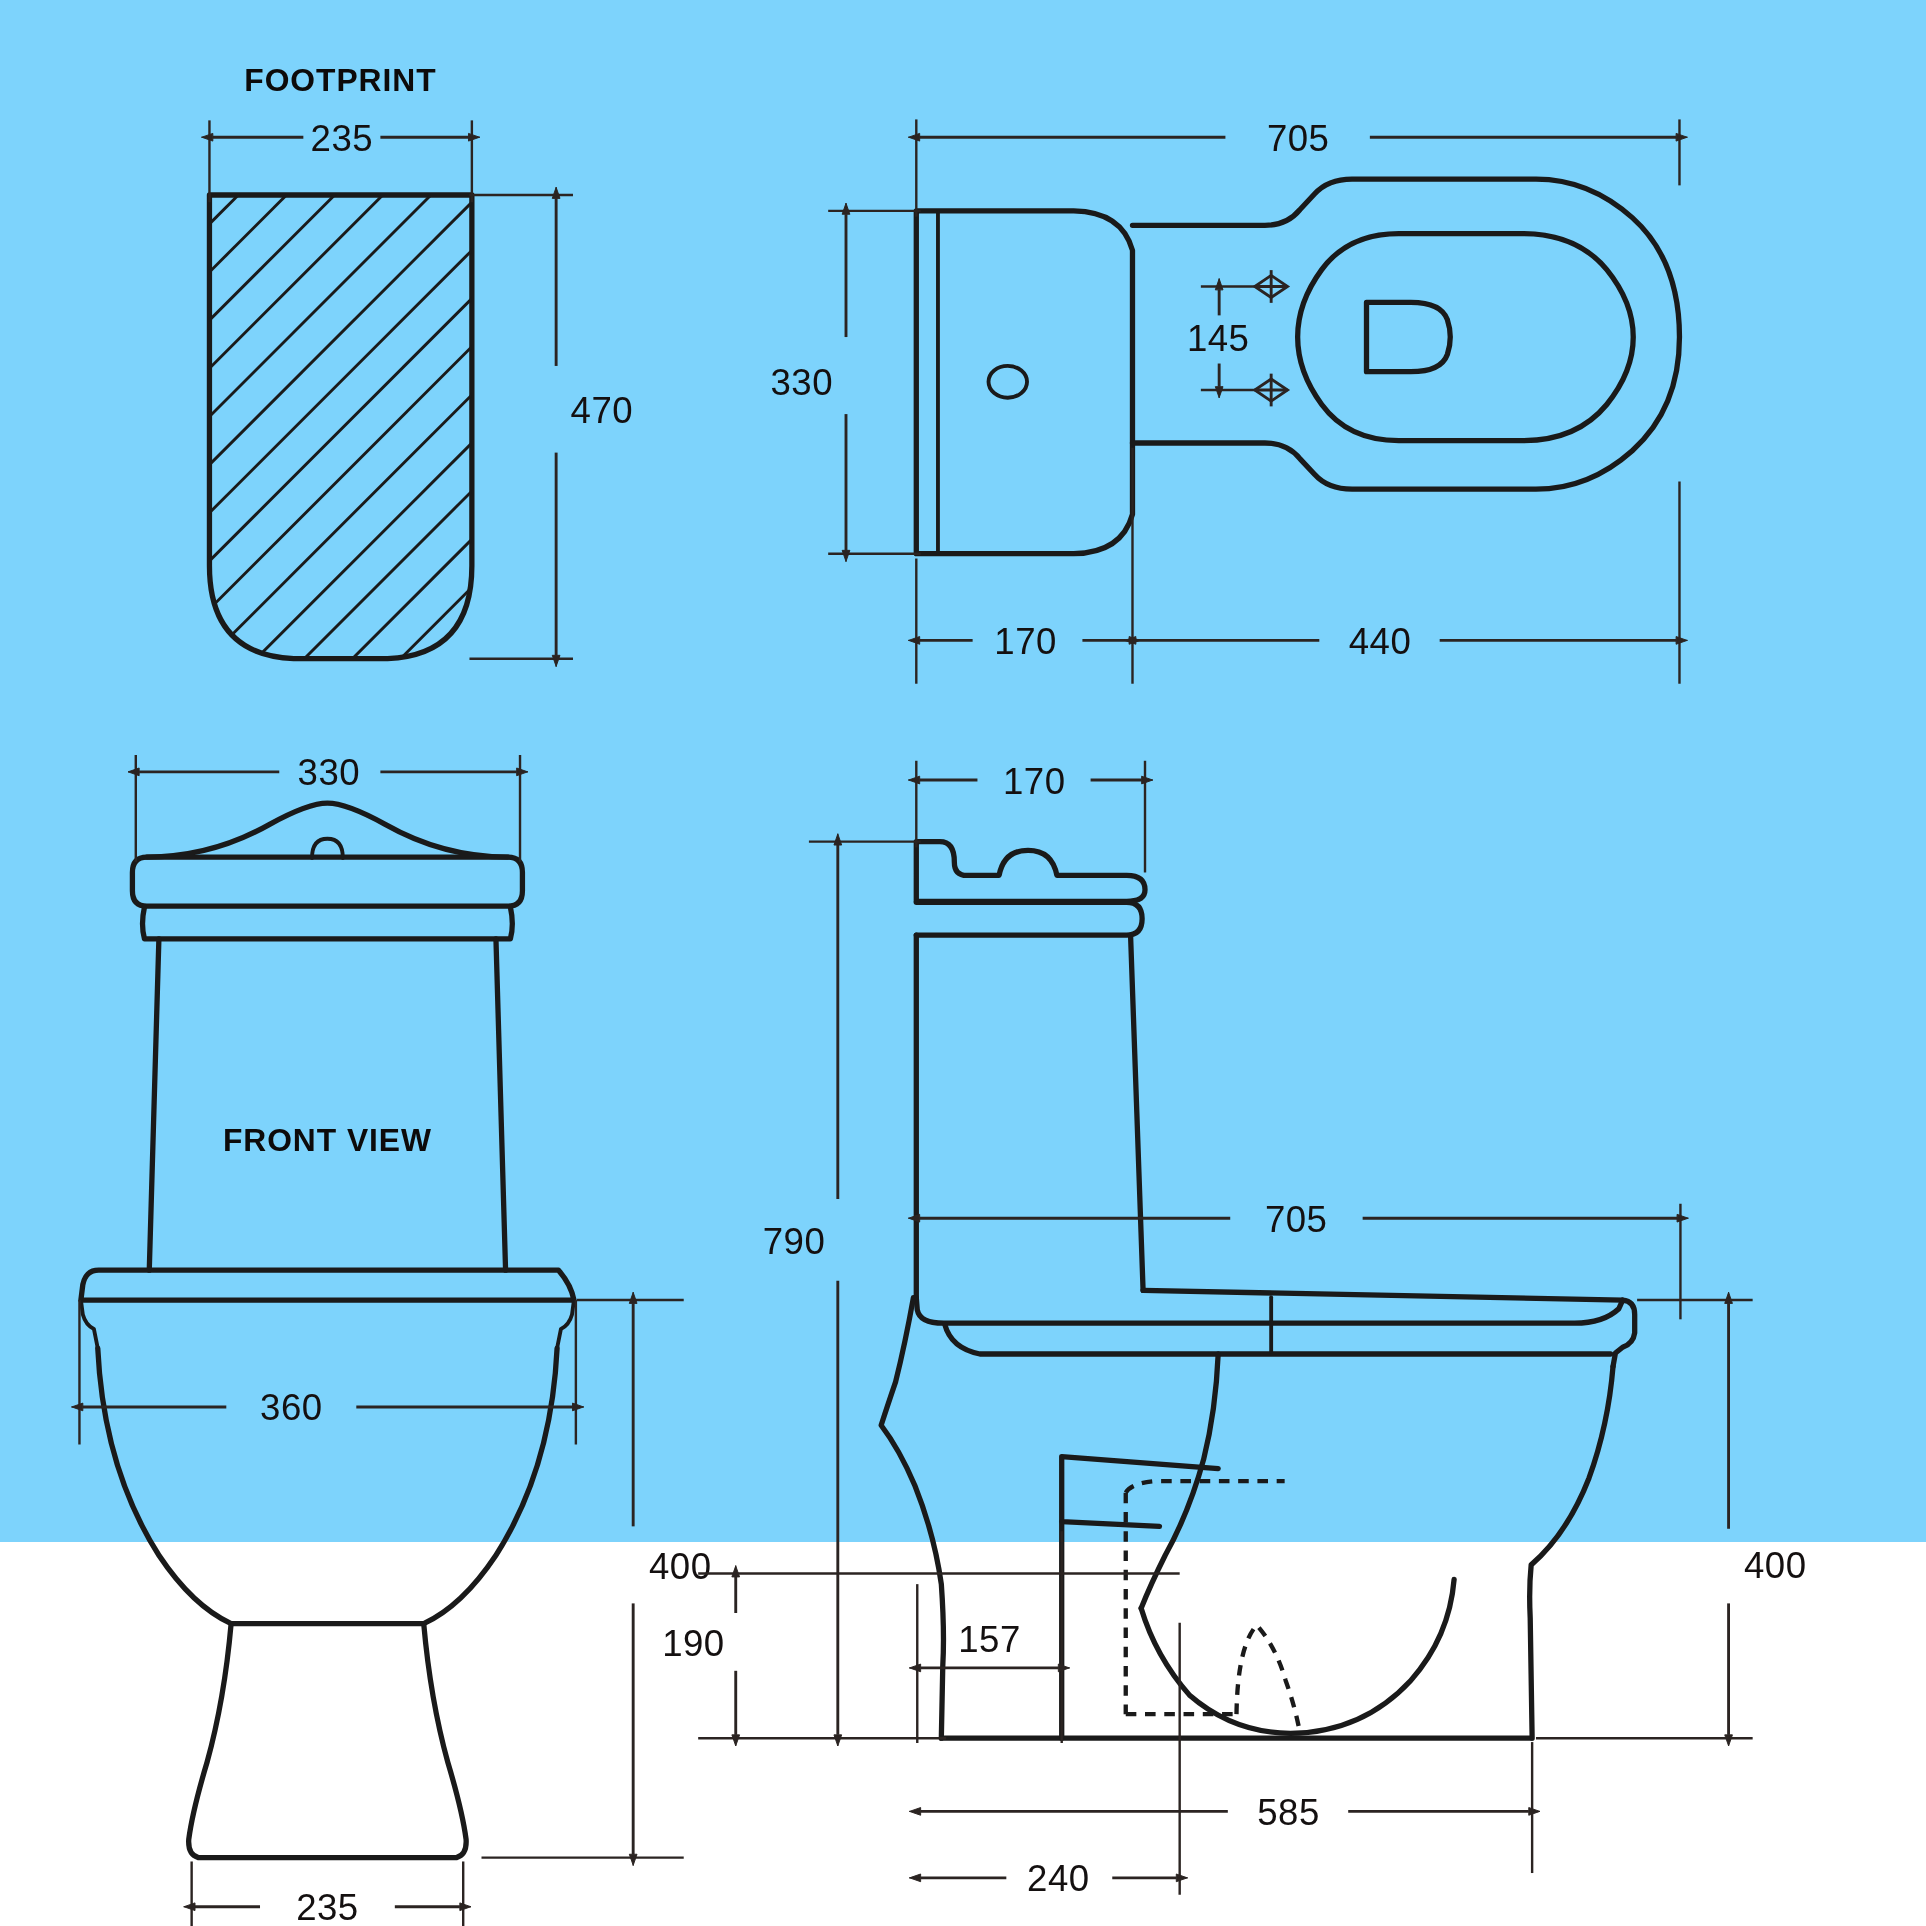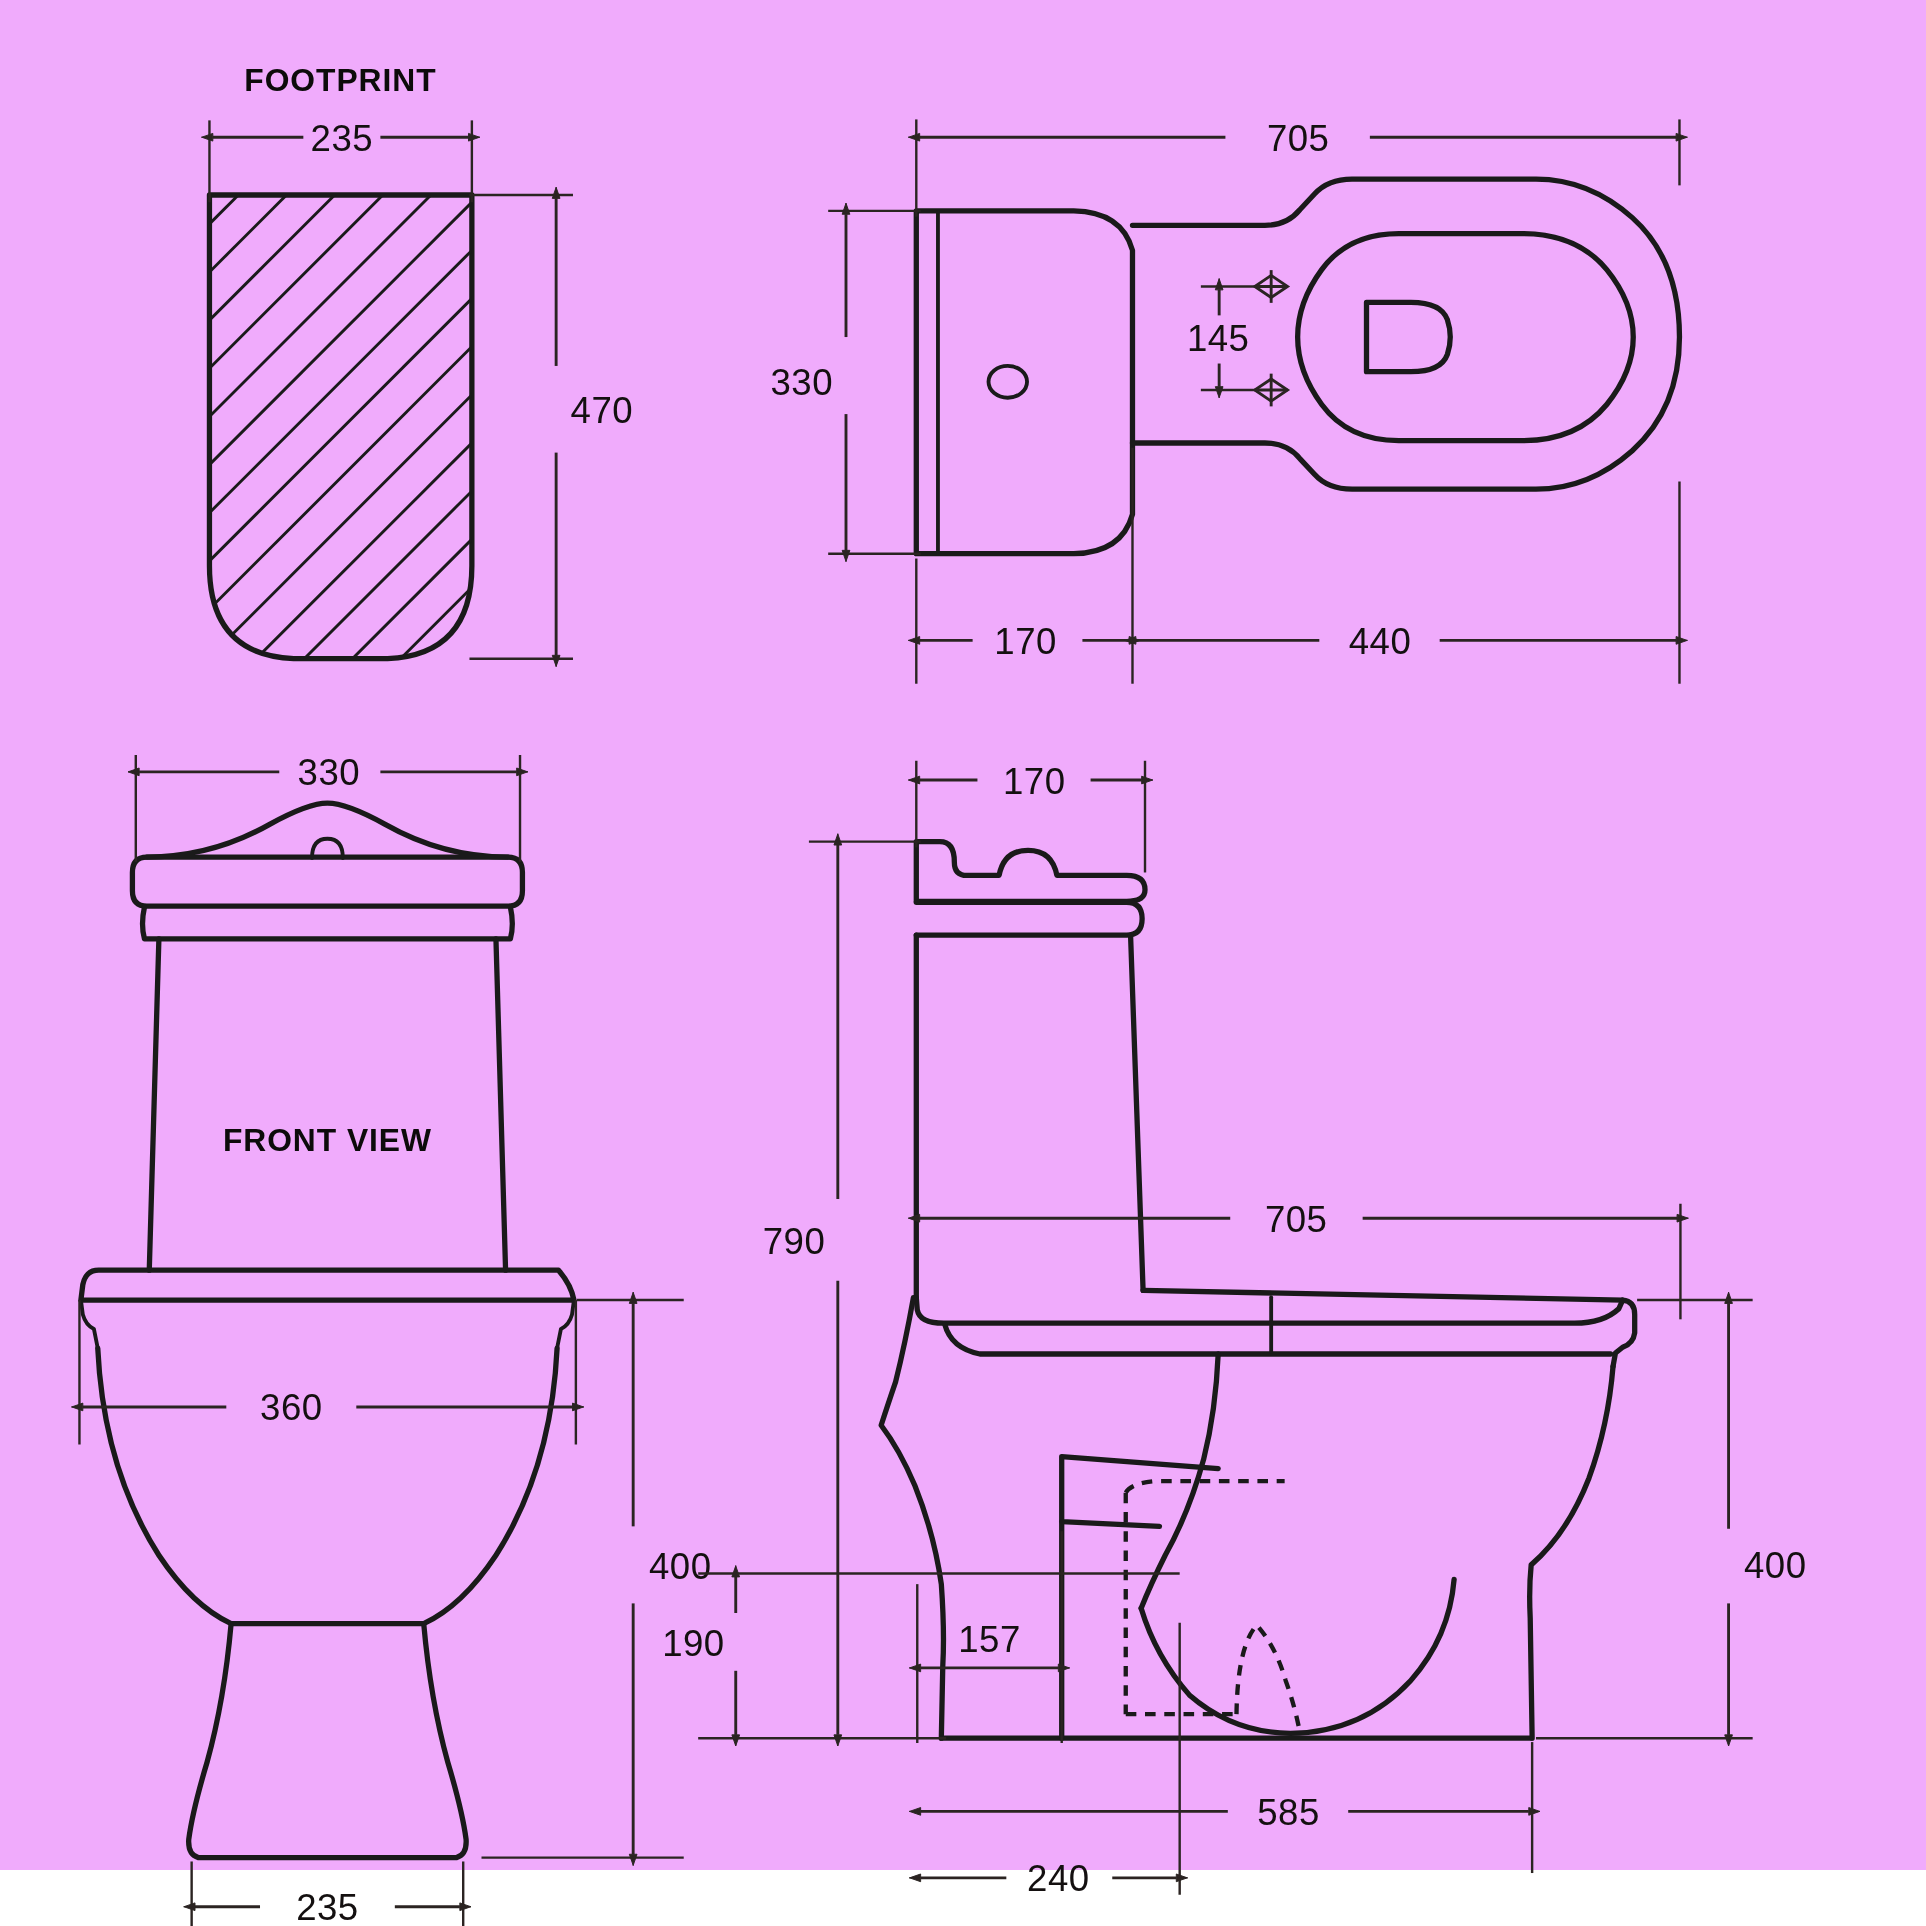--- a/index.html
+++ b/index.html
@@ -10,22 +10,22 @@
   }
   body {
     width: 1926px;
     height: 1926px;
     font-family: "Liberation Sans", sans-serif;
     overflow: hidden;
   }
   #sheet {
     position: relative;
     width: 1926px;
-    height: 1870px;
-    background: #f0abfc;
+    height: 1542px;
+    background: #7dd3fc;
   }
   svg#drawing {
     display: block;
     width: 1926px;
     height: 1926px;
   }
   .obj {
     fill: none;
     stroke: #1a1a1a;
     stroke-width: 11;

